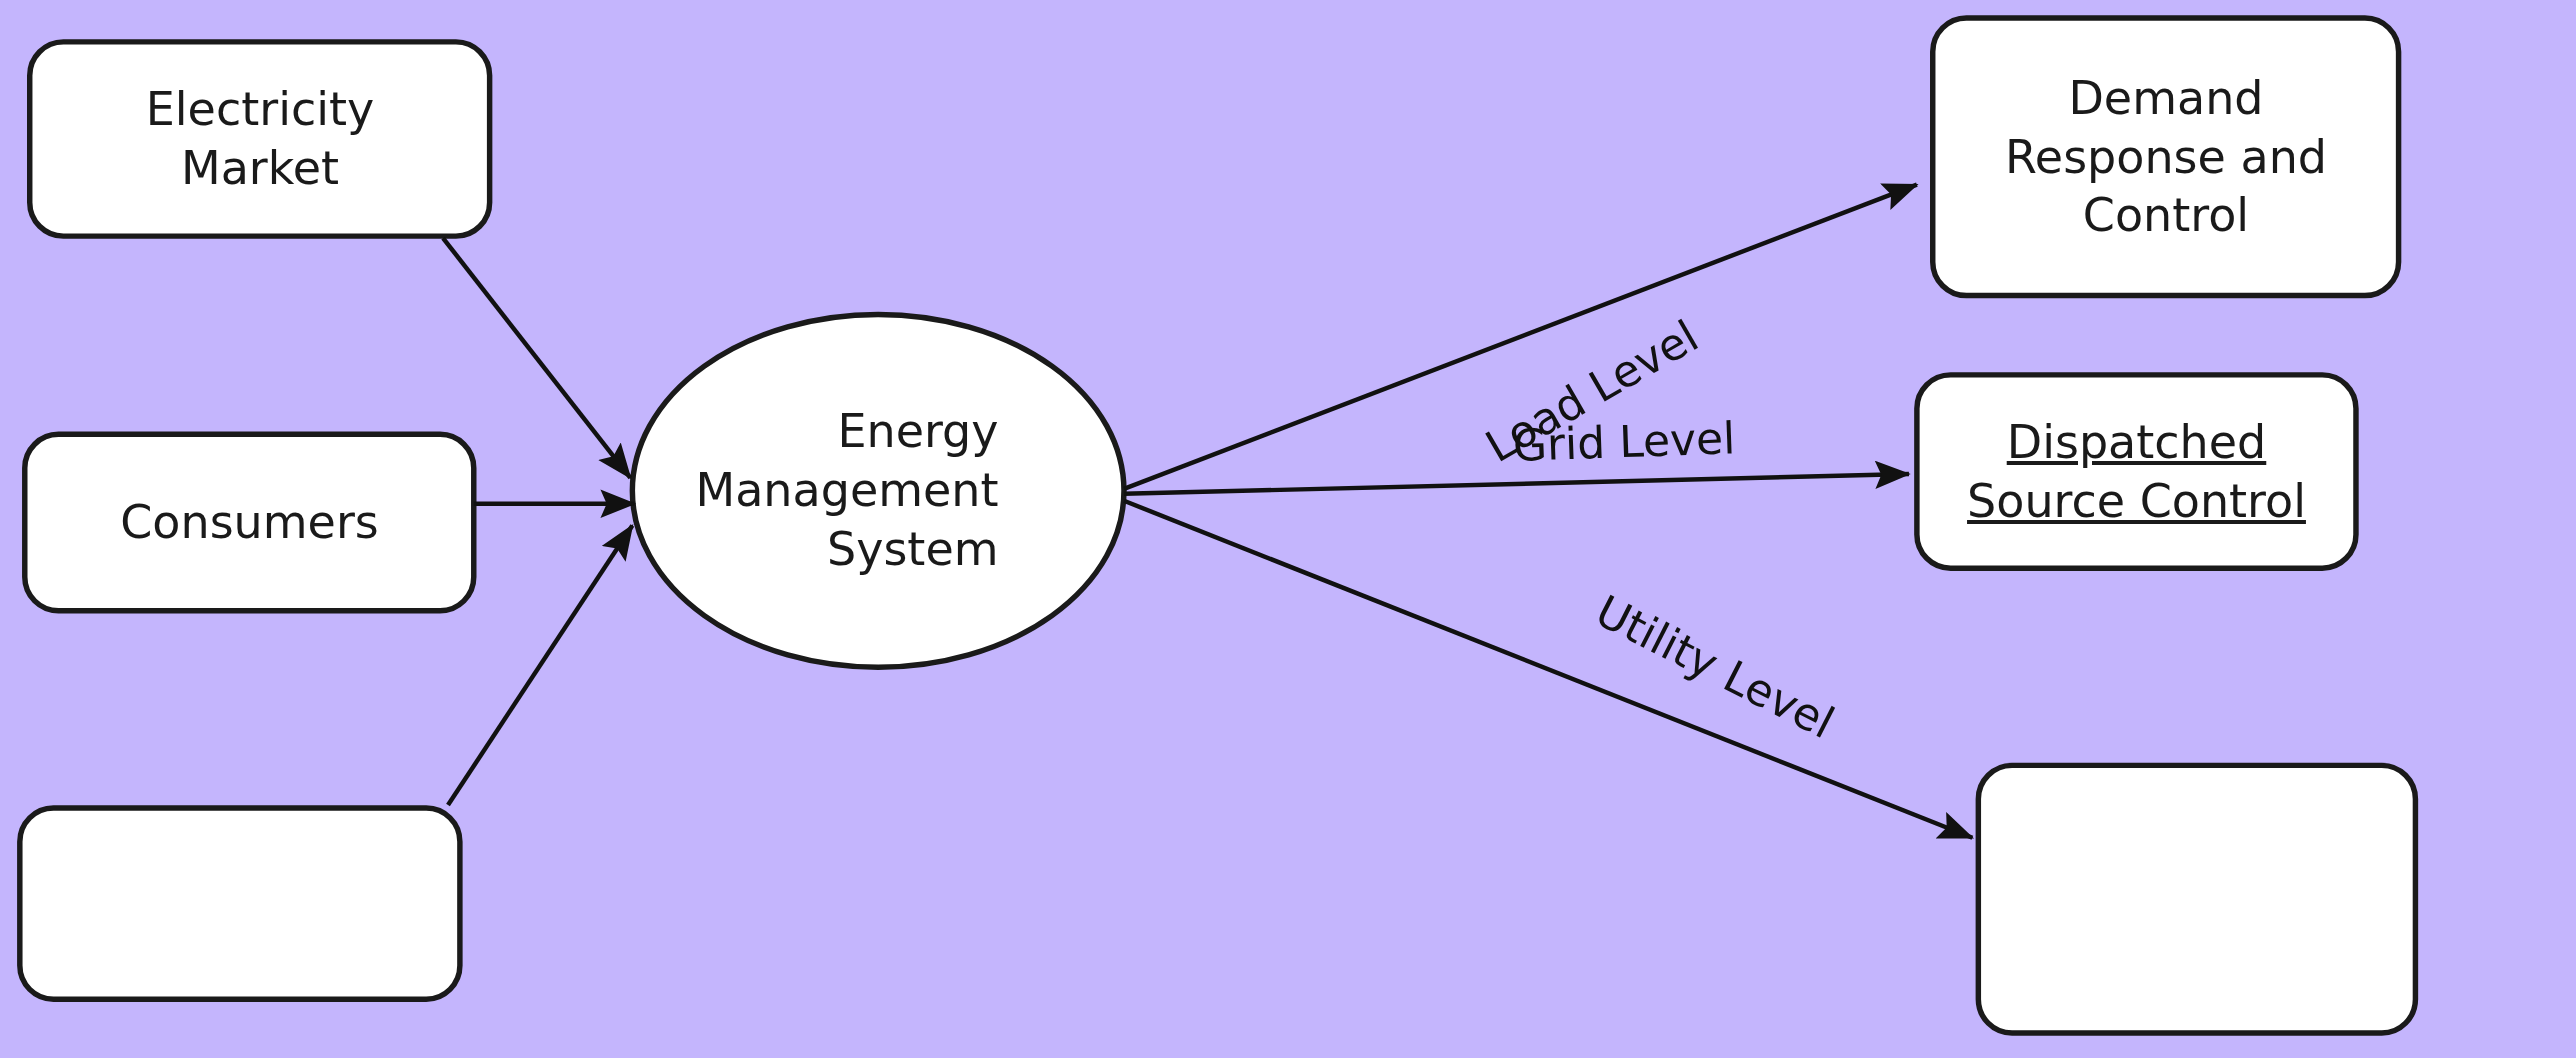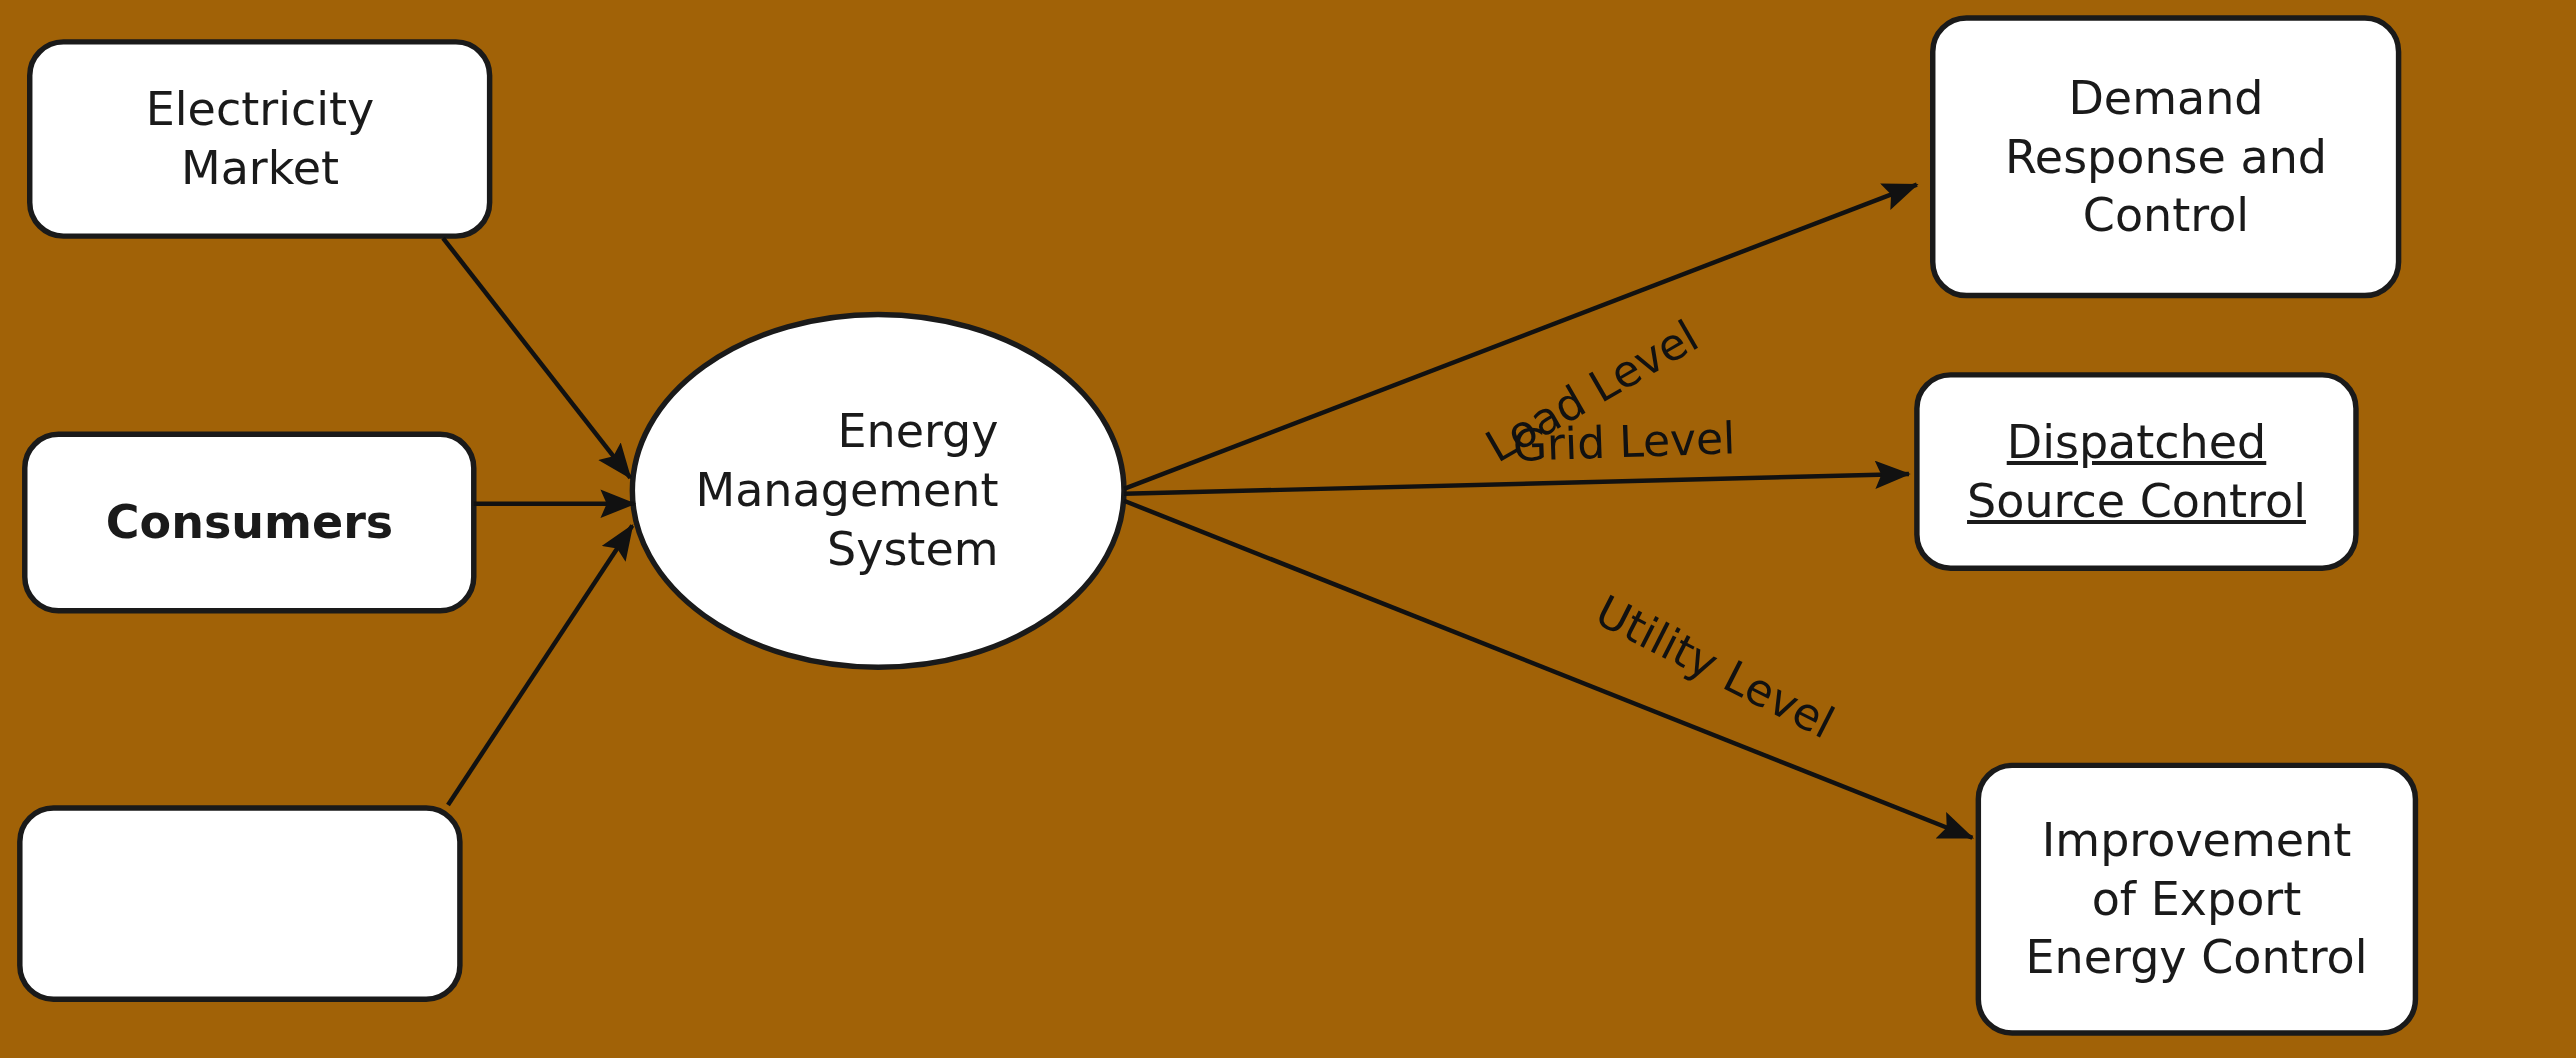--- a/index.html
+++ b/index.html
@@ -7,21 +7,21 @@
     padding: 0;
     background: #ffffff;
   }
   body {
     font-family: "DejaVu Sans", "Liberation Sans", sans-serif;
   }
   #canvas {
     position: relative;
     width: 2576px;
     height: 1059px;
-    background: #a16207;
+    background: #c4b5fd;
     overflow: hidden;
   }
   #diagram-svg {
     position: absolute;
     left: 0;
     top: 0;
     width: 2576px;
     height: 1059px;
   }
   .node-label {
@@ -84,37 +84,34 @@
     <line x1="1134" y1="493" x2="1934" y2="186" stroke="#111111" stroke-width="4.5" marker-end="url(#arrow-r)"></line>
 
     <line x1="1134" y1="498" x2="1926" y2="478" stroke="#111111" stroke-width="4.5" marker-end="url(#arrow-r)"></line>
 
     <line x1="1134" y1="505" x2="1990" y2="845" stroke="#111111" stroke-width="4.5" marker-end="url(#arrow-r)"></line>
   </svg>
 
   <div class="node-label" style="left:30px; top:42px; width:460px; height:194px;">Electricity
 Market</div>
 
-  <div class="node-label" style="left:25px; top:434px; width:449px; height:176px;font-weight:bold;">Consumers</div>
+  <div class="node-label" style="left:25px; top:434px; width:449px; height:176px;">Consumers</div>
 
 
   <div class="node-label" style="left:601px; top:314px; width:492px; height:353px;text-align:right;">Energy
 Management
 System</div>
 
   <div class="node-label" style="left:1933px; top:18px; width:466px; height:278px;">Demand
 Response and
 Control</div>
 
   <div class="node-label" style="left:1917px; top:375px; width:439px; height:193px;text-decoration:underline;">Dispatched
 Source Control</div>
 
-  <div class="node-label" style="left:1978px; top:765px; width:437px; height:268px;">Improvement
-of Export
-Energy Control</div>
 
   <div class="edge-label" style="left:1477px; top:428px; transform: rotate(-30deg);">Load Level</div>
 
   <div class="edge-label" style="left:1512px; top:420px; transform: rotate(-2deg);">Grid Level</div>
 
   <div class="edge-label" style="left:1611px; top:585px; transform: rotate(27deg);">Utility Level</div>
 
 </div>
 
 

